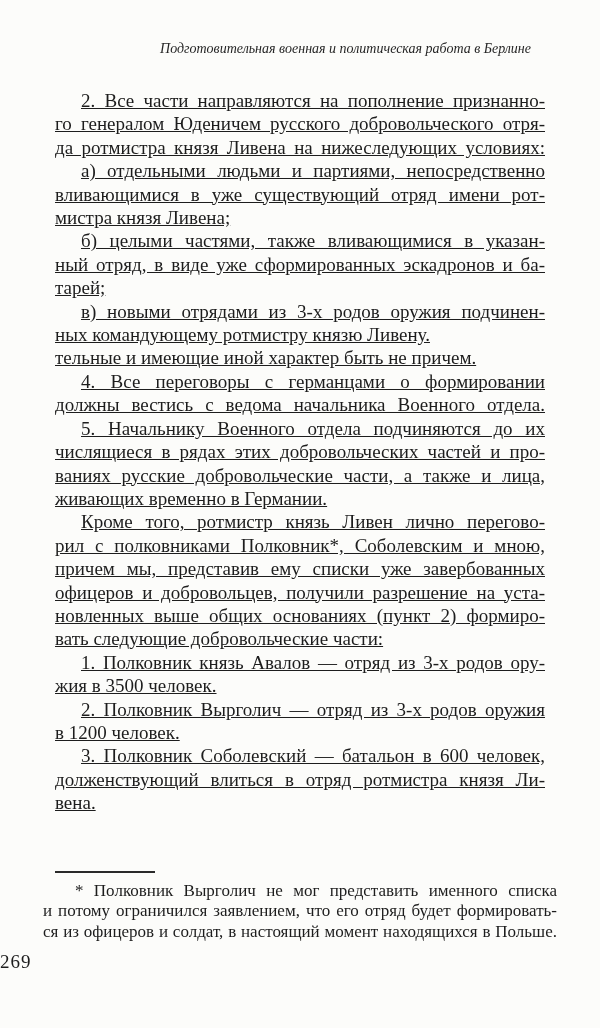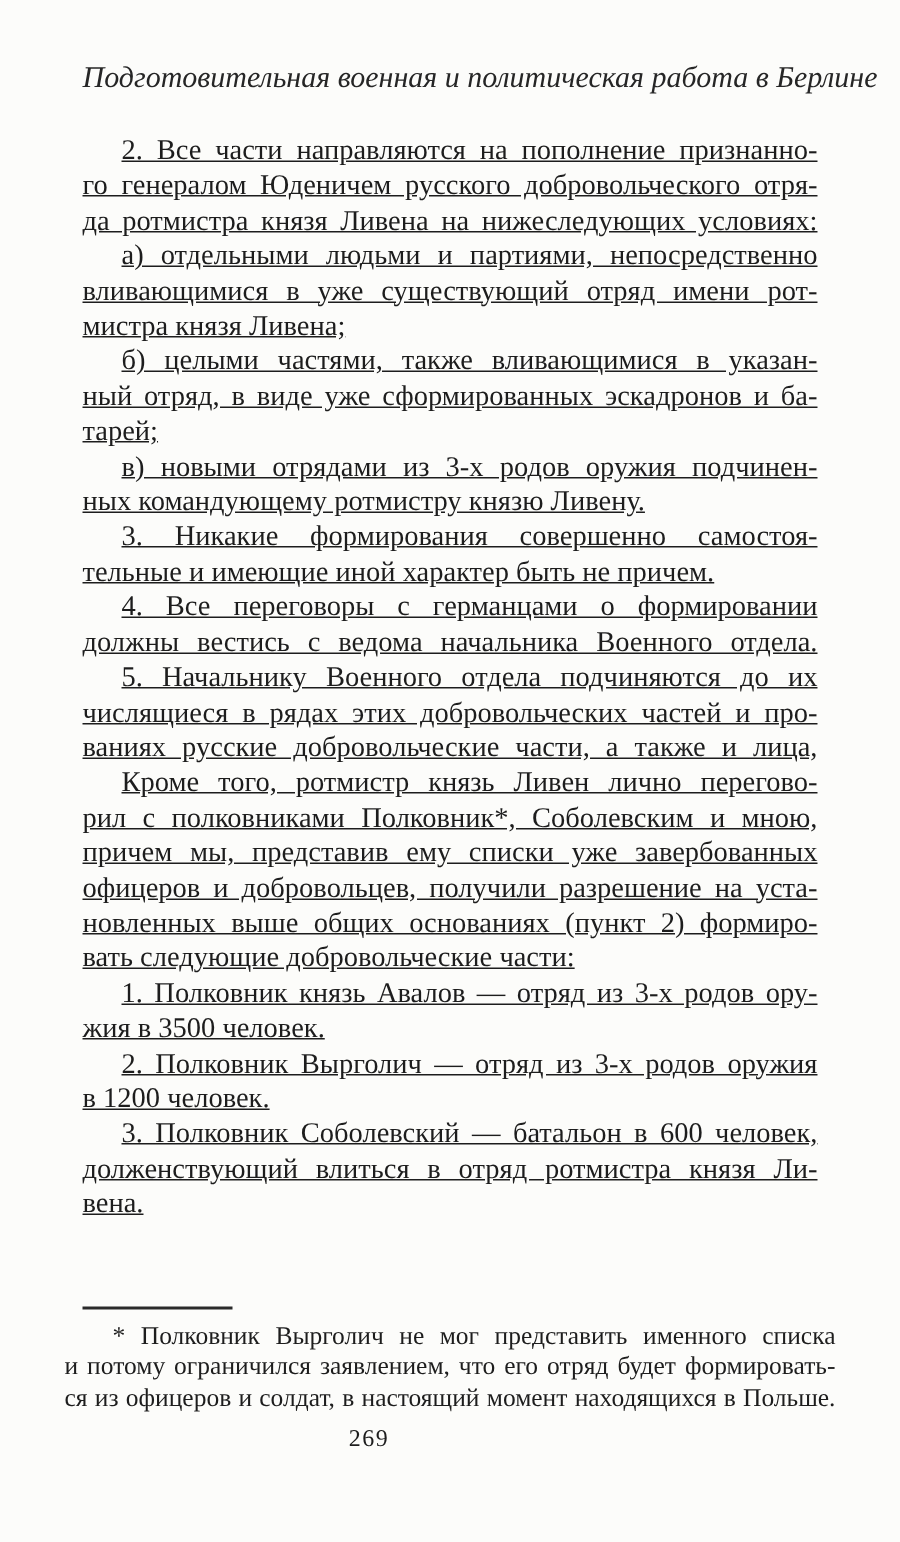--- a/index.html
+++ b/index.html
@@ -16,25 +16,25 @@
     position: relative;
     width: 600px;
     height: 1028px;
     background: #fcfcfa;
     color: #1d1d1d;
     overflow: hidden;
   }
   .running-header {
     position: absolute;
     top: 41px;
-    left: 55px;
+    left: 41px;
     width: 490px;
     text-align: right;
     font-style: italic;
-    font-size: 20px;
+    font-size: 14px;
     color: #262626;
     white-space: nowrap;
   }
   .body-text {
     position: absolute;
     top: 89px;
     left: 55px;
     width: 490px;
     font-size: 19px;
     line-height: 23.4px;
@@ -63,22 +63,21 @@
     font-size: 17px;
     line-height: 20.3px;
     font-family: Liberation Serif, serif;
   }
   .footnote .ln.first { padding-left: 32px; }
   .page-number {
     position: absolute;
     top: 951px;
     left: 0;
     width: 492px;
-    text-align: center;
-    font-size: 16px;
+    font-size: 19px;
     letter-spacing: 1px;
   }
 </style>
 </head>
 <body>
 
 <div class="page">
 
   <div class="running-header">Подготовительная военная и политическая работа в Берлине</div>
 
@@ -101,33 +100,33 @@
       <div class="ln">ный отряд, в виде уже сформированных эскадронов и ба-</div>
       <div class="ln last">тарей;</div>
     </div>
 
     <div class="para">
       <div class="ln first">в) новыми отрядами из 3-х родов оружия подчинен-</div>
       <div class="ln last">ных командующему ротмистру князю Ливену.</div>
     </div>
 
     <div class="para">
-      <div class="ln first">3. Никакие формирования совершенно самостоя-</div>
       <div class="ln last">тельные и имеющие иной характер быть не причем.</div>
     </div>
 
     <div class="para">
       <div class="ln first">4. Все переговоры с германцами о формировании</div>
       <div class="ln fill">должны вестись с ведома начальника Военного отдела.</div>
     </div>
 
     <div class="para">
       <div class="ln first">5. Начальнику Военного отдела подчиняются до их</div>
       <div class="ln">числящиеся в рядах этих добровольческих частей и про-</div>
       <div class="ln">ваниях русские добровольческие части, а также и лица,</div>
+      <div class="ln last">живающих временно в Германии.</div>
     </div>
 
     <div class="para">
       <div class="ln first">Кроме того, ротмистр князь Ливен лично перегово-</div>
       <div class="ln">рил с полковниками Полковник*, Соболевским и мною,</div>
       <div class="ln">причем мы, представив ему списки уже завербованных</div>
       <div class="ln">офицеров и добровольцев, получили разрешение на уста-</div>
       <div class="ln">новленных выше общих основаниях (пункт 2) формиро-</div>
       <div class="ln last">вать следующие добровольческие части:</div>
     </div>

